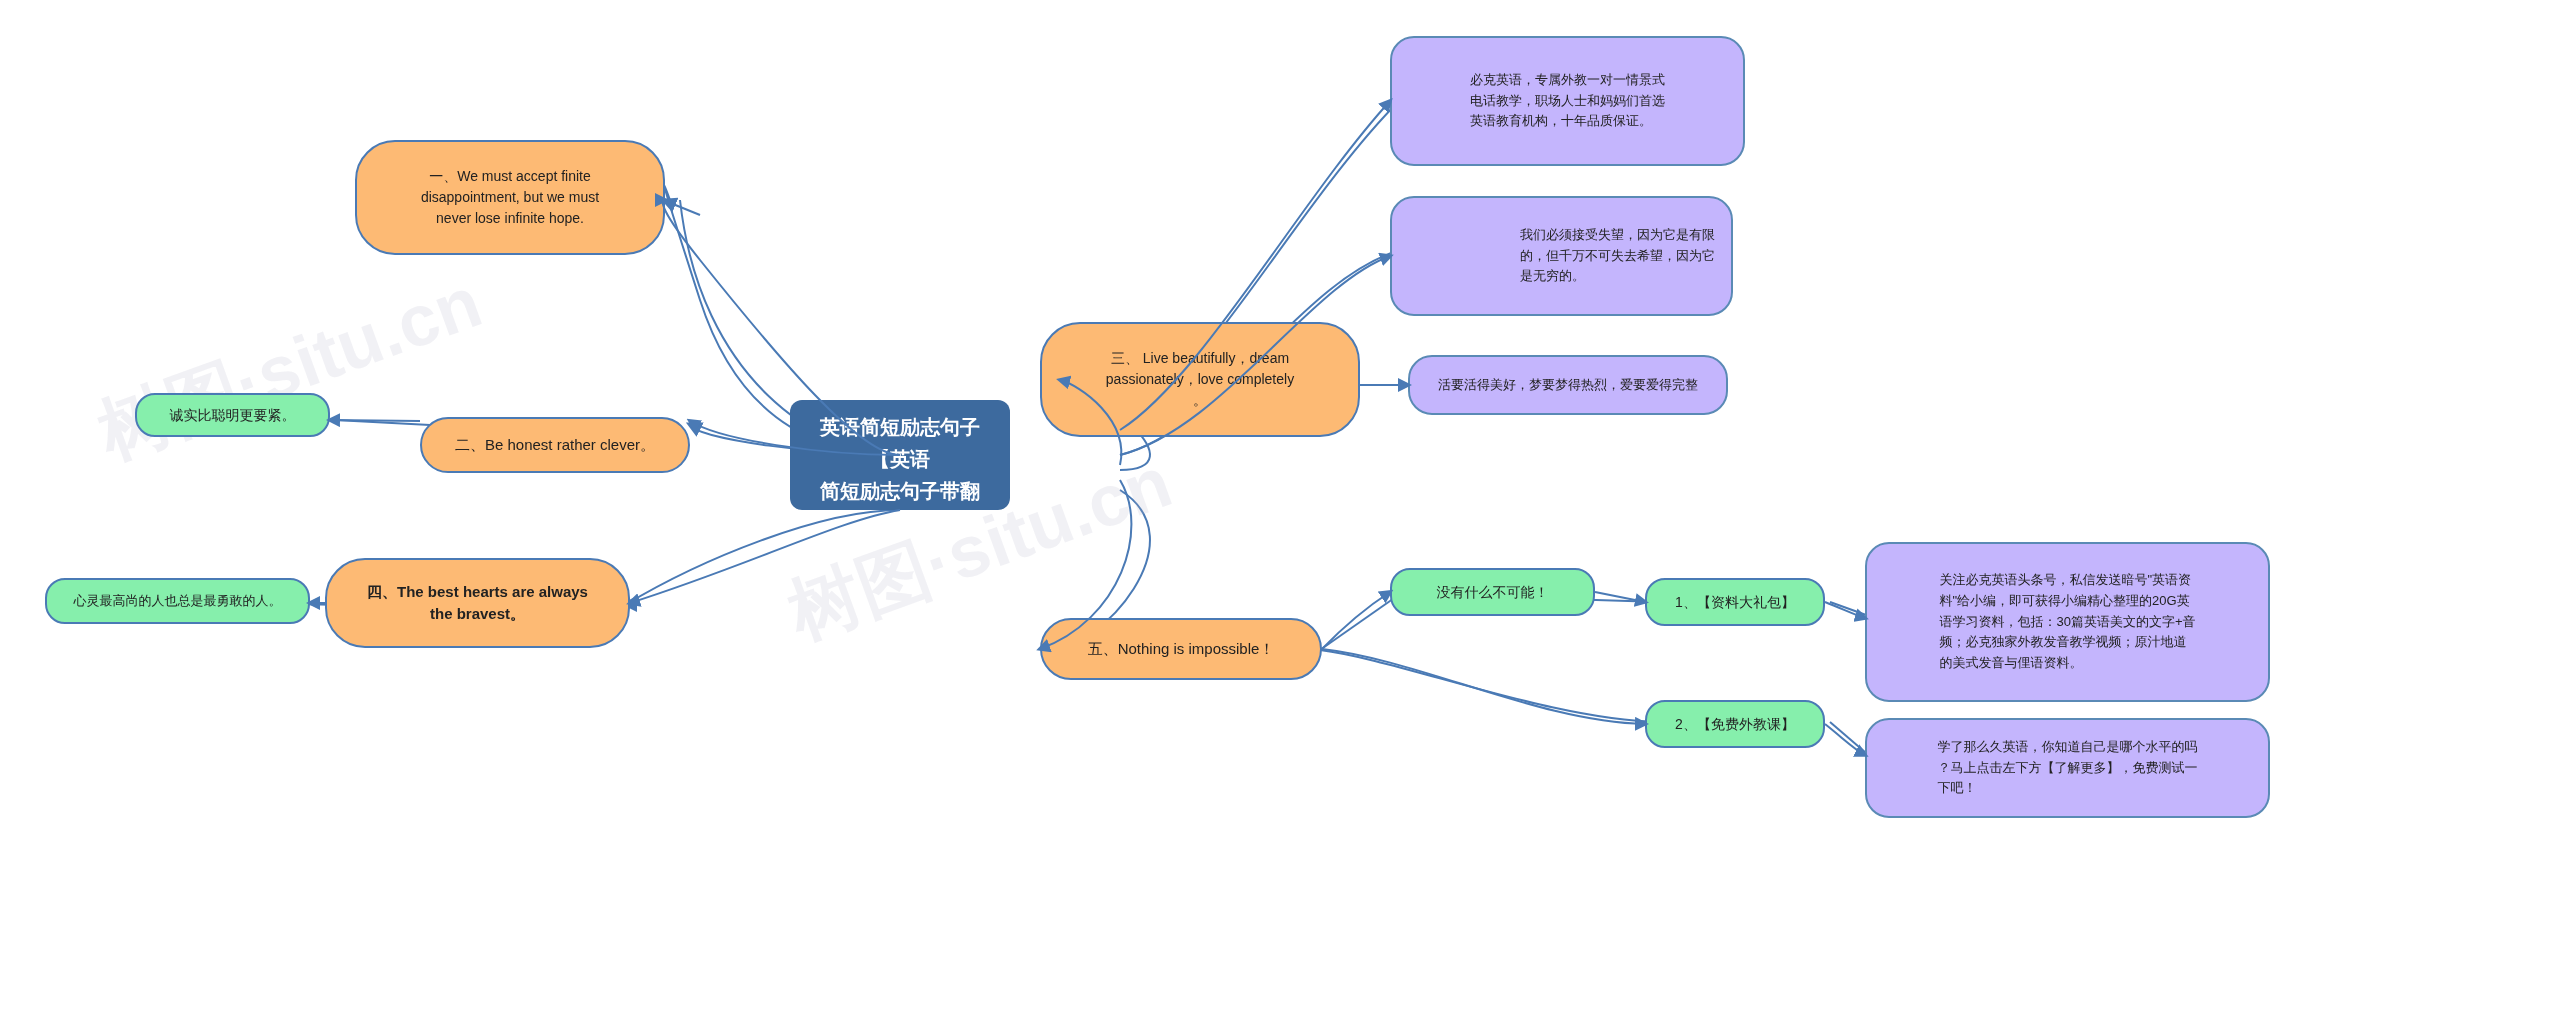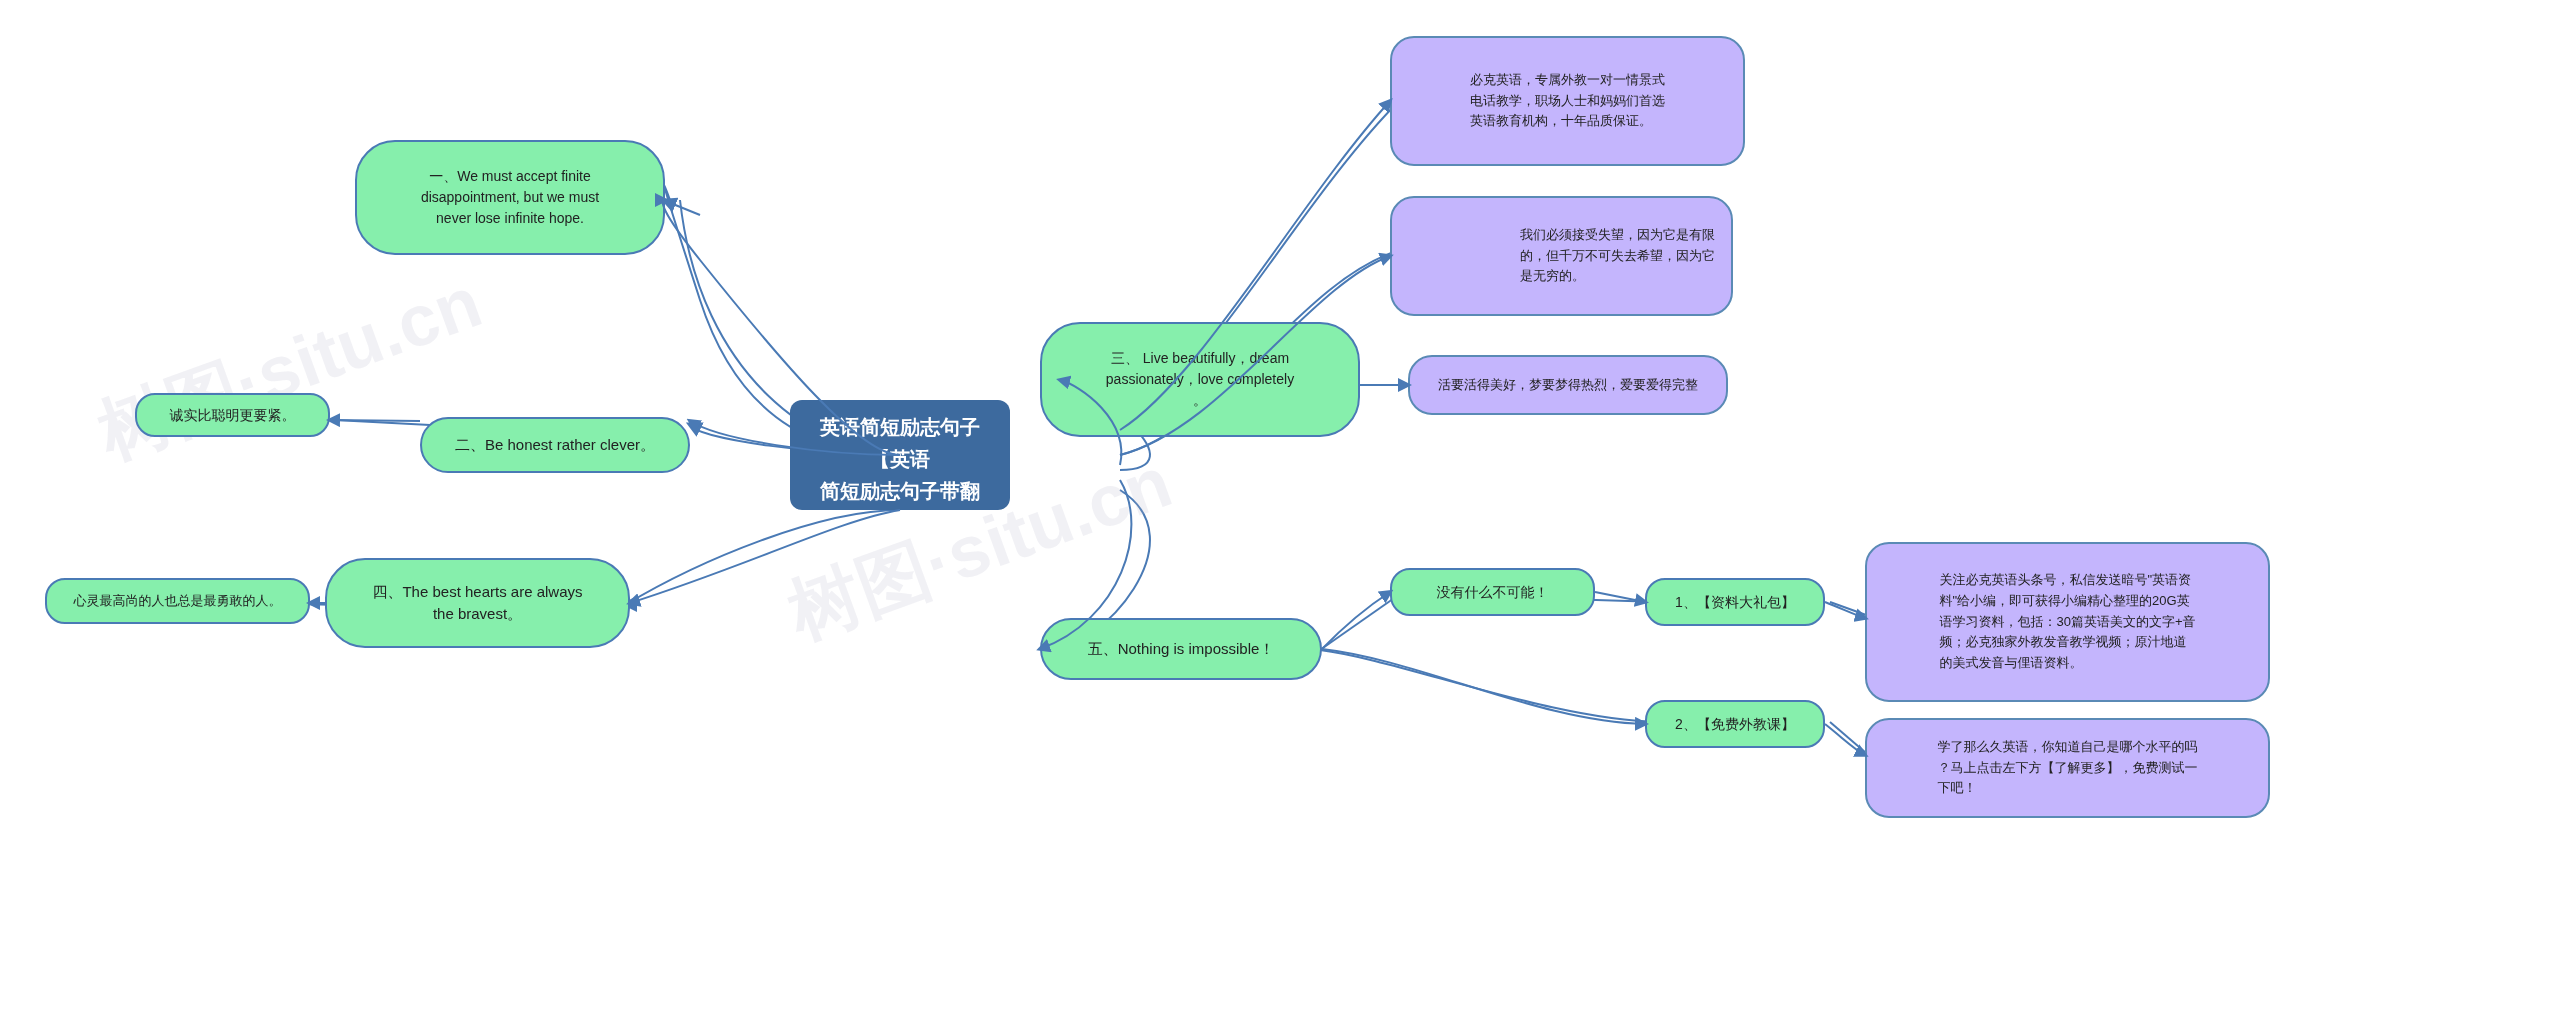--- a/index.html
+++ b/index.html
@@ -67,21 +67,21 @@
       font-weight: bold;
       line-height: 1.6;
       width: 220px;
       height: 110px;
     }
 
     
     .branch-node {
       border-radius: 40px;
       border: 2px solid #4a7ab5;
-      background: #86efac;
+      background: #fdba74;
       font-size: 15px;
       justify-content: center;
     }
 
     
     .label-node {
       border-radius: 20px;
       border: 2px solid #4a7ab5;
       background: #86efac;
       font-size: 14px;
@@ -163,21 +163,21 @@
     <span style="white-space:pre-line; font-size:14px;">一、We must accept finite
 disappointment, but we must
 never lose infinite hope.</span>
   </div>
 
   <div class="node branch-node" style="left:420px; top:393px; width:270px; height:56px;margin-top:24px;">
     <span>二、Be honest rather clever。</span>
   </div>
 
   <div class="node branch-node" style="left:325px; top:558px; width:305px; height:90px;">
-    <span style="white-space:pre-line;">四、The best hearts are always
+    <span style="white-space:pre-line;font-weight:bold;">四、The best hearts are always
 the bravest。</span>
   </div>
 
   <div class="node branch-node" style="left:1040px; top:322px; width:320px; height:115px;">
     <span style="white-space:pre-line; font-size:14px;">三、 Live beautifully，dream
 passionately，love completely
 。</span>
   </div>
 
   <div class="node branch-node" style="left:1040px; top:618px; width:282px; height:62px;">

